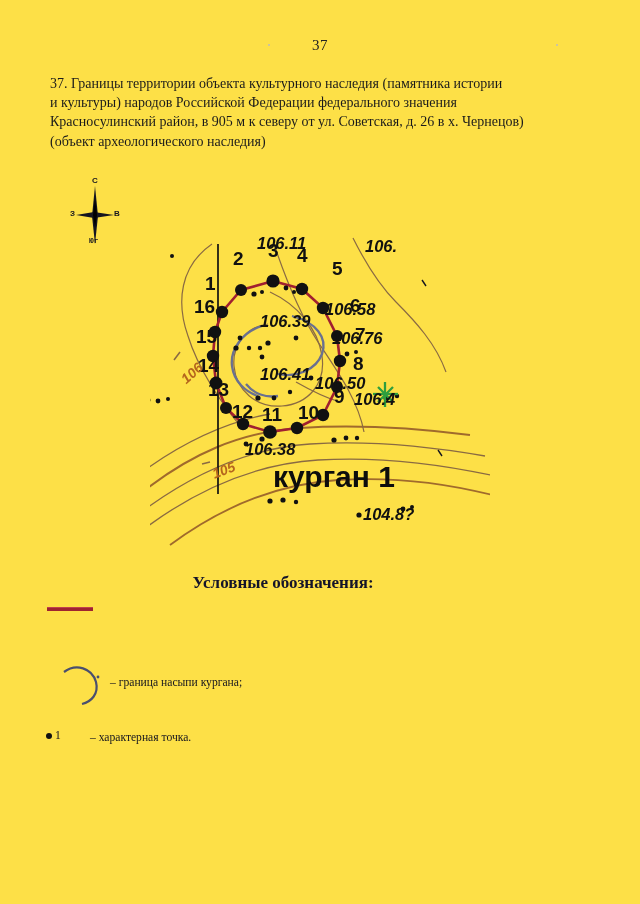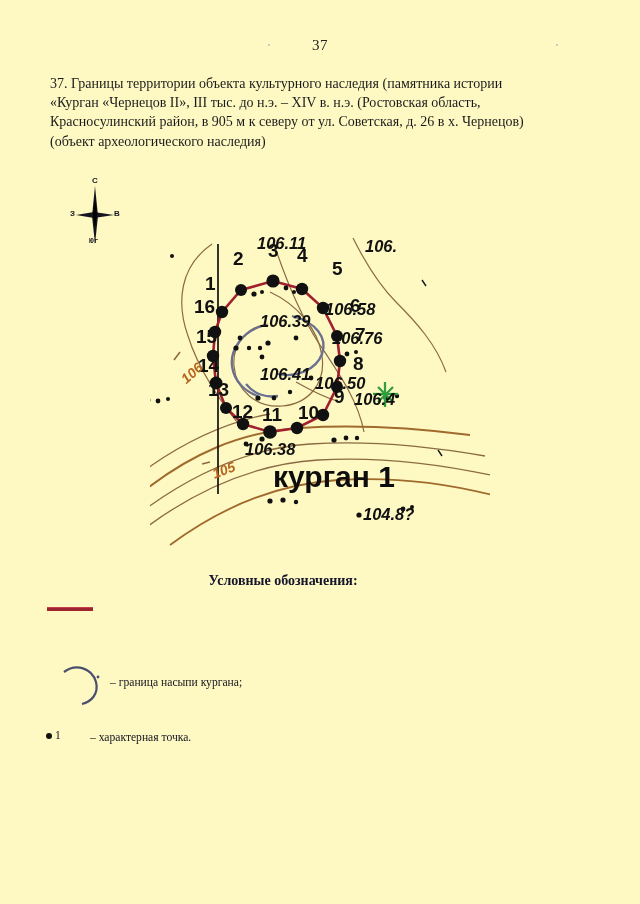--- a/index.html
+++ b/index.html
@@ -2,21 +2,21 @@
 <html><head>
 <meta charset="utf-8">
 <style>
   html,body{margin:0;padding:0;}
   body{
     width:640px;height:904px;background:#f2f2f2;
     font-family:"Liberation Serif",serif;
     -webkit-font-smoothing:antialiased;
   }
   .page{
-    position:relative;width:640px;height:904px;background:#fef9c3;overflow:hidden;
+    position:relative;width:640px;height:904px;background:#fde047;overflow:hidden;
   }
   .page-number{
     position:absolute;top:37px;left:0;width:640px;text-align:center;
     font-size:15px;color:#222;letter-spacing:.5px;
   }
   .speck{position:absolute;background:#bdbdbd;border-radius:50%;}
   .title-block{
     position:absolute;top:74px;left:50px;width:540px;
     text-align:left;font-size:14px;line-height:19.2px;color:#1b1b1b;
   }
@@ -40,21 +40,21 @@
   }
   
   .compass{position:absolute;left:62px;top:178px;width:66px;height:72px;}
   .compass .cl{
     position:absolute;font-family:"Liberation Sans",sans-serif;
     font-size:8px;font-weight:700;color:#15151f;
   }
   
   .legend-title{
     position:absolute;top:573px;left:0;width:566px;text-align:center;
-    font-size:14px;font-weight:700;color:#14142a;
+    font-size:17px;font-weight:700;color:#14142a;
   }
   .legend-row{position:absolute;font-size:11.6px;color:#15151f;line-height:16px;}
   .leg1{top:601px;left:47px;width:545px;text-align:justify;text-indent:56px;}
   .leg-line{
     position:absolute;top:607px;left:47px;width:46px;height:3px;
     background:#9e2430;border-top:1px solid #c0404c;
   }
   .leg2{top:675px;left:110px;}
   .leg3{top:730px;left:90px;}
   .leg3-num{position:absolute;top:729px;left:55px;font-size:11.6px;color:#15151f;}
@@ -64,21 +64,21 @@
 <body>
 
 <div class="page">
 
   <div class="page-number">37</div>
   <div class="speck" style="left:268px;top:44px;width:2px;height:2px;"></div>
   <div class="speck" style="left:556px;top:44px;width:2px;height:2px;"></div>
 
   <div class="title-block">
     <div>37. Границы территории объекта культурного наследия (памятника истории</div>
-    <div>«Курган «Чернецов II», III тыс. до н.э. – XIV в. н.э. (Ростовская область,</div>
+    <div>и культуры) народов Российской Федерации федерального значения</div>
     <div>Красносулинский район, в 905 м к северу от ул. Советская, д. 26 в х. Чернецов)</div>
     <div>(объект археологического наследия)</div>
   </div>
 
   <div class="compass">
     <svg width="66" height="72" viewBox="0 0 66 72">
       <polygon points="33,8 36,38 33,66 30,38" fill="#15151f"></polygon>
       <polygon points="14,37 32,34 52,37 32,40" fill="#15151f"></polygon>
       <polygon points="33,20 35,37 33,50 31,37" fill="#000"></polygon>
     </svg>

